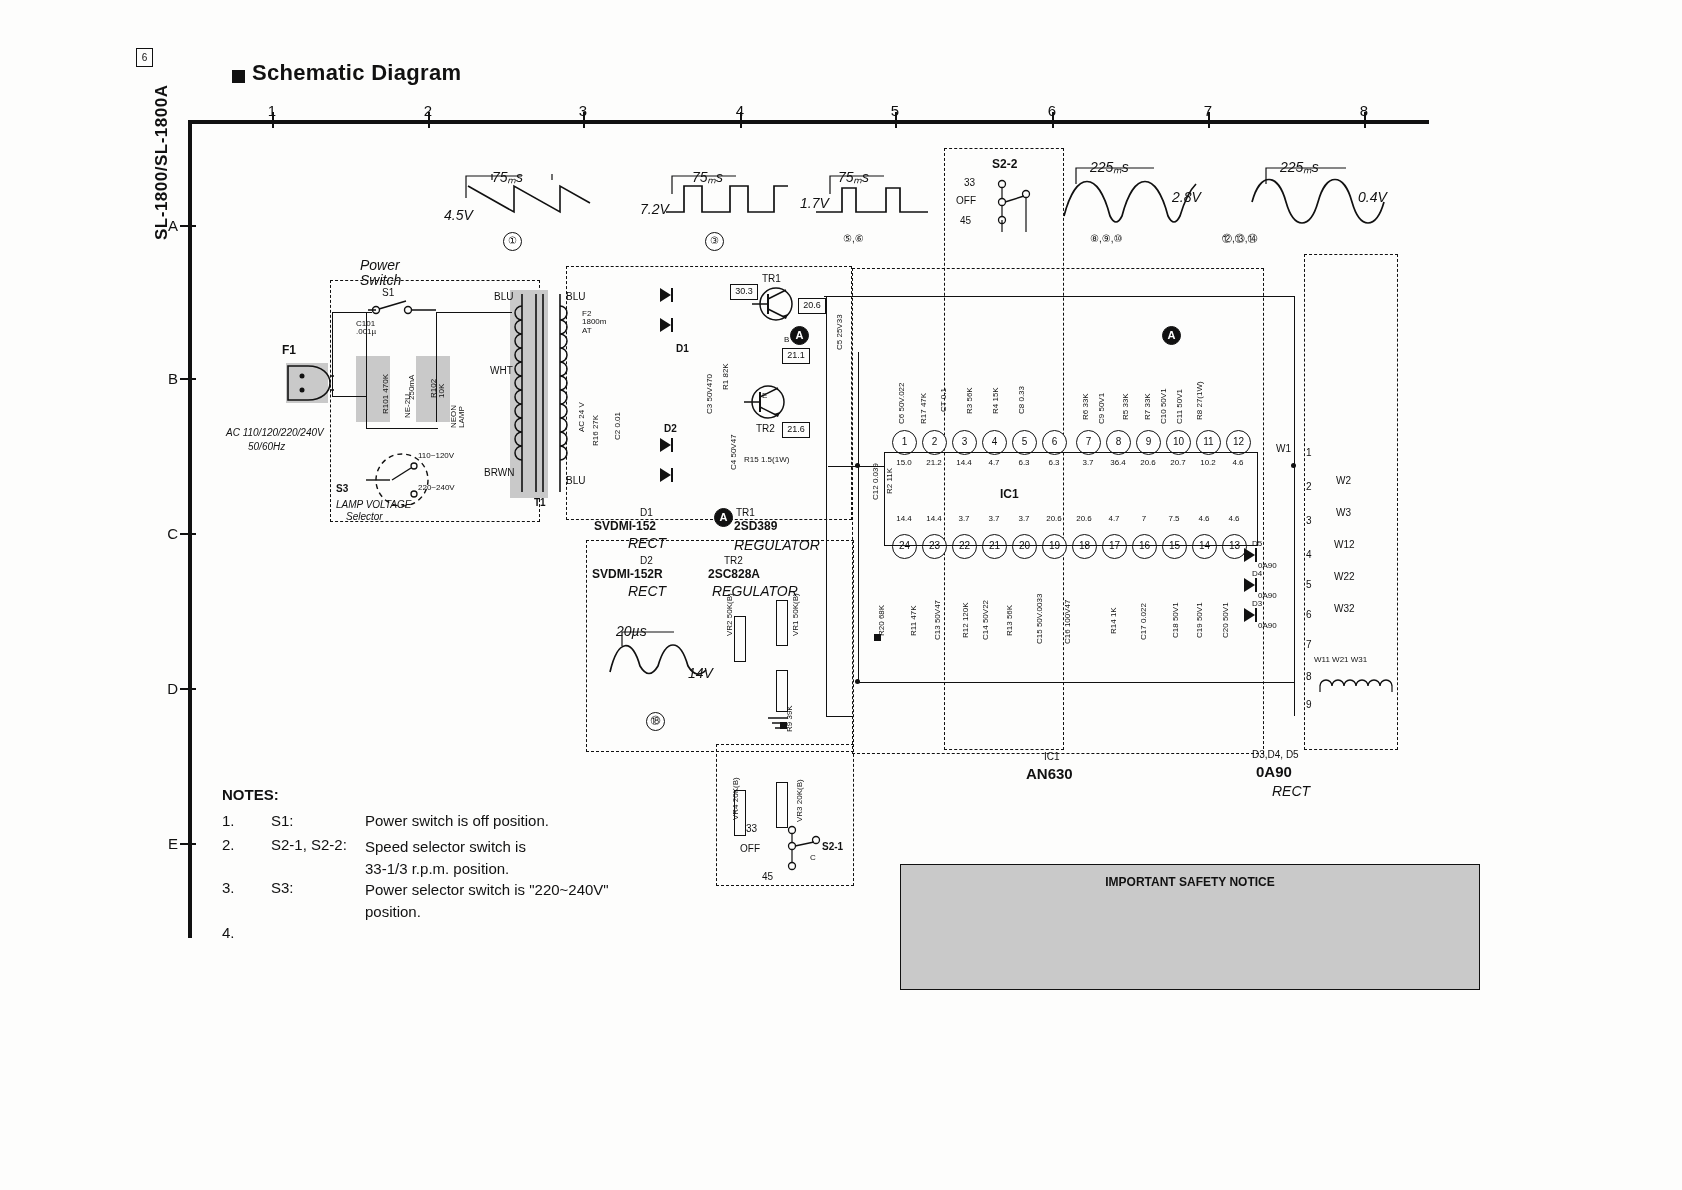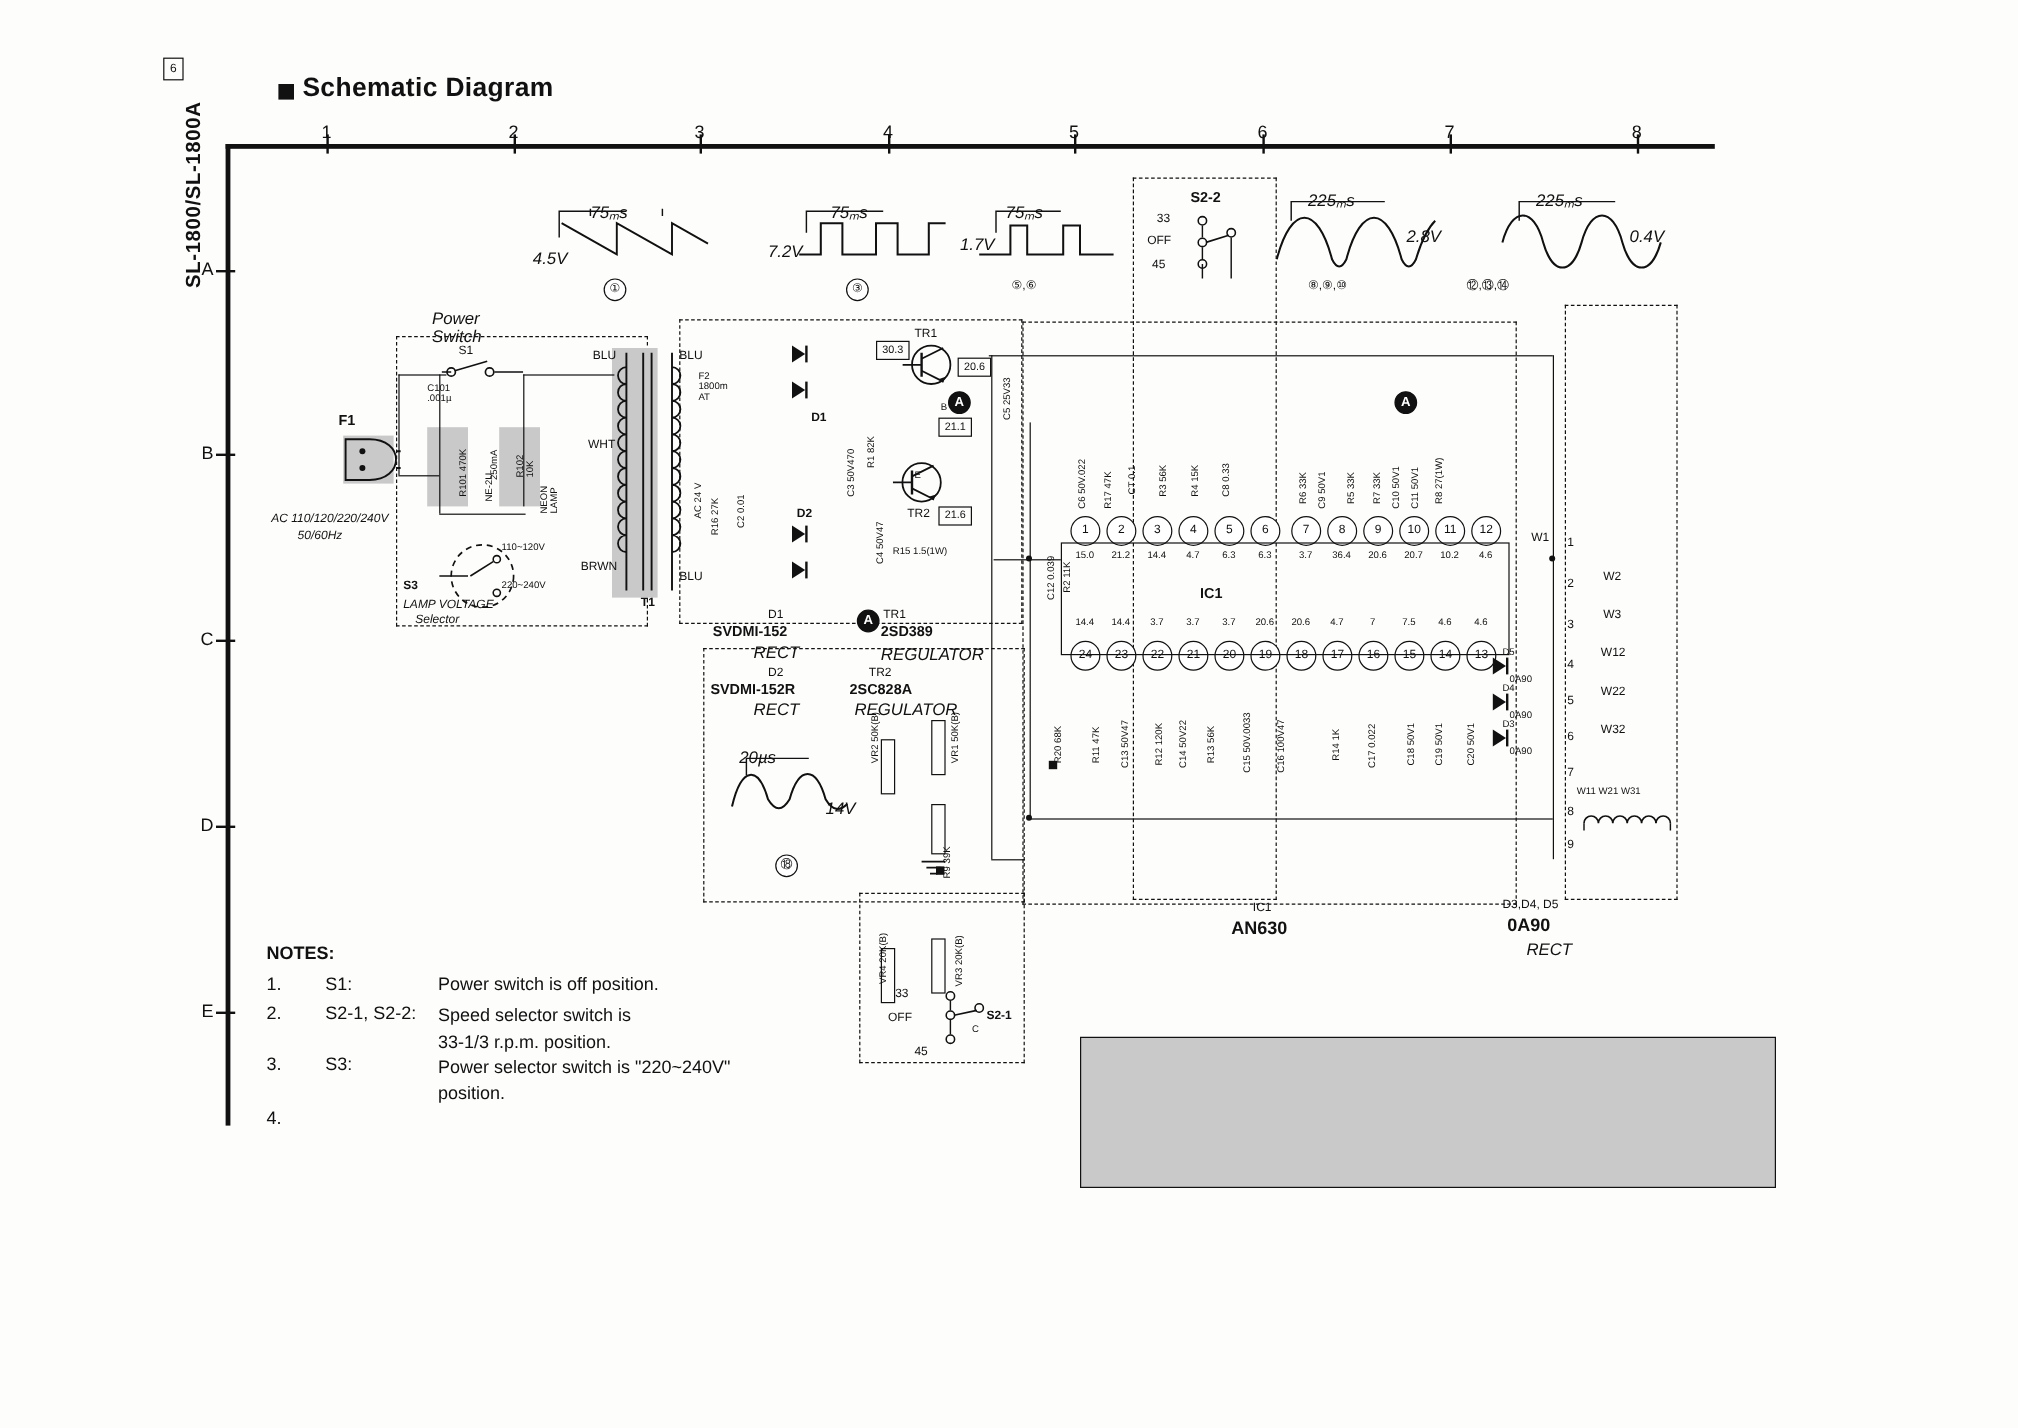--- a/index.html
+++ b/index.html
@@ -679,20 +679,21 @@
 33-1/3 r.p.m. position.</div>
 
   <div class="note-n" style="left:222px; top:879px">3.</div>
   <div class="note-t" style="left:244px; top:879px">S3:</div>
   <div class="note-t" style="left:338px; top:879px; white-space:pre; line-height:1.45">Power selector switch is "220~240V"
 position.</div>
 
   <div class="note-n" style="left:222px; top:924px">4.</div>
 
   <div class="safety">
+    <div class="safety-title">IMPORTANT SAFETY NOTICE</div>
   </div>
 
   <div class="wire-h" style="left:824px; top:296px; width:470px;"></div>
   <div class="wire-h" style="left:828px; top:466px; width:56px;"></div>
   <div class="wire-v" style="left:858px; top:352px; height:330px;"></div>
   <div class="wire-v" style="left:1294px; top:296px; height:420px;"></div>
   <div class="wire-h" style="left:858px; top:682px; width:436px;"></div>
   <div class="wire-v" style="left:826px; top:296px; height:420px;"></div>
   <div class="wire-h" style="left:826px; top:716px; width:28px;"></div>
 

